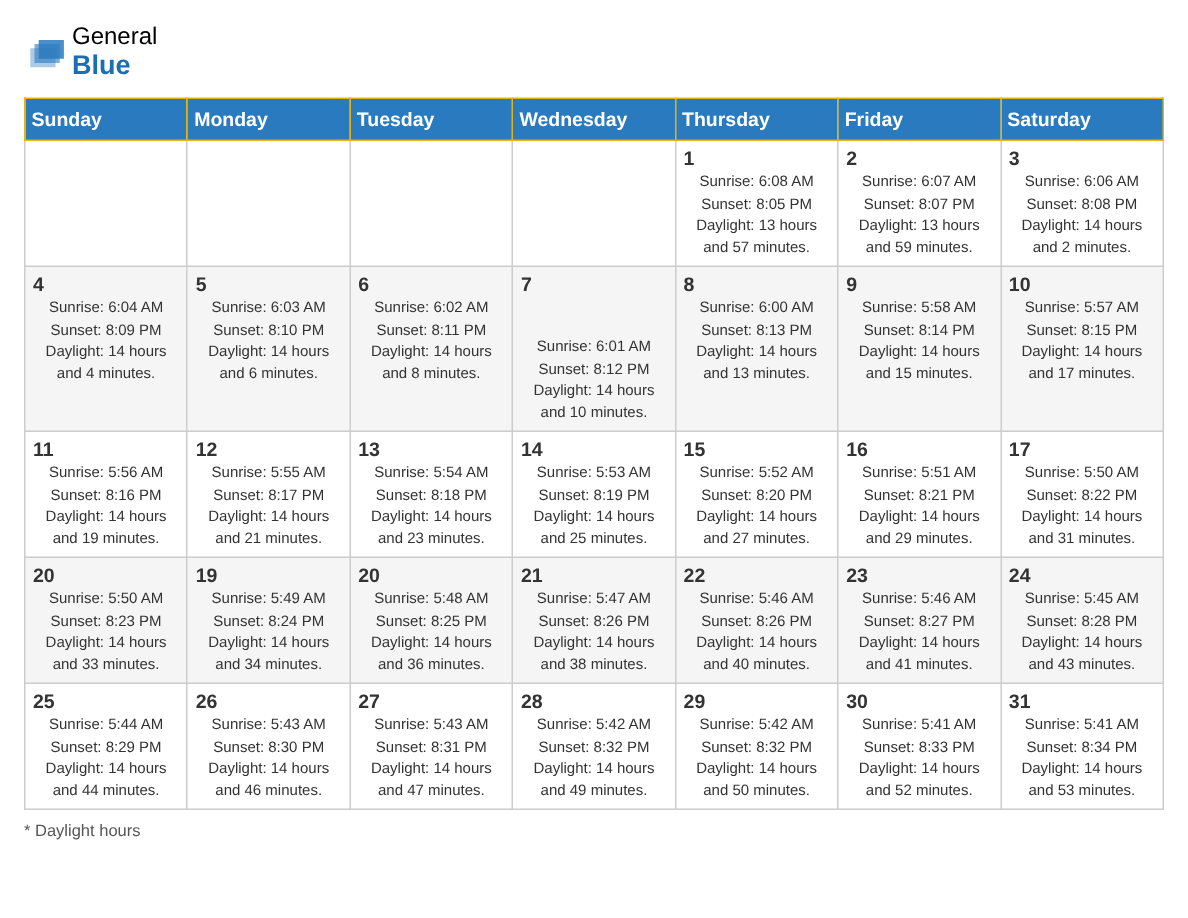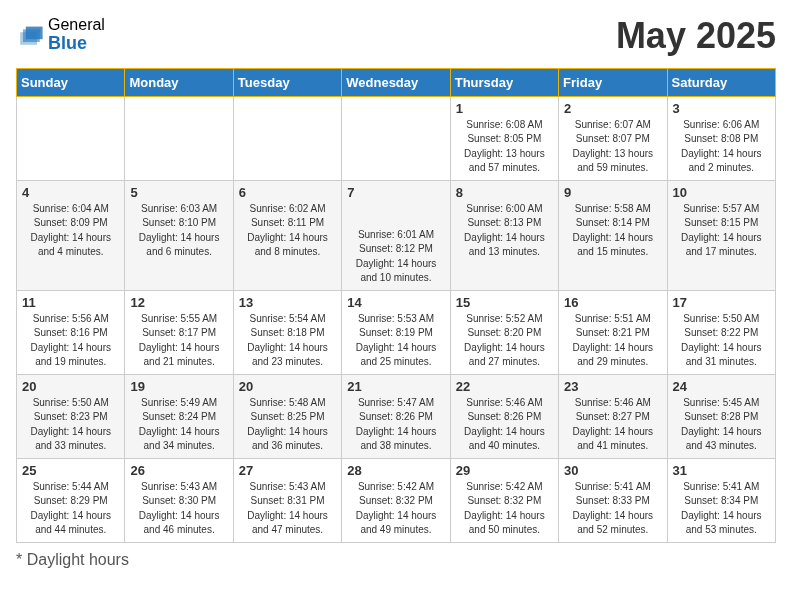--- a/index.html
+++ b/index.html
@@ -86,41 +86,40 @@
       line-height: 1.45;
       color: #333;
       font-size: 10px;
       text-align: center;
     }
     .empty-cell {
       background: #fff !important;
     }
     .footer-note {
       margin-top: 8px;
-      font-size: 16px;
+      font-size: 11px;
       color: #555;
     }
   </style>
 </head>
 <body>
 
 <div class="header-area">
   <div class="logo">
     <svg class="logo-icon" viewBox="0 0 40 40">
       <polygon points="14,8 38,8 38,26 14,26" fill="#2a7abf" opacity="0.85"></polygon>
       <polygon points="10,12 34,12 34,30 10,30" fill="#2a7abf" opacity="0.6"></polygon>
       <polygon points="6,16 30,16 30,34 6,34" fill="#2a7abf" opacity="0.4"></polygon>
     </svg>
     <div class="logo-text">
       <span>General</span>
       <span class="logo-blue">Blue</span>
     </div>
   </div>
   <div class="title-area">
-    <div class="month-title">May 2025</div>
   </div>
 </div>
 
 <table class="calendar-table">
   <thead>
     <tr id="days-header-row">
         <th>Sunday</th>
         <th>Monday</th>
         <th>Tuesday</th>
         <th>Wednesday</th>

